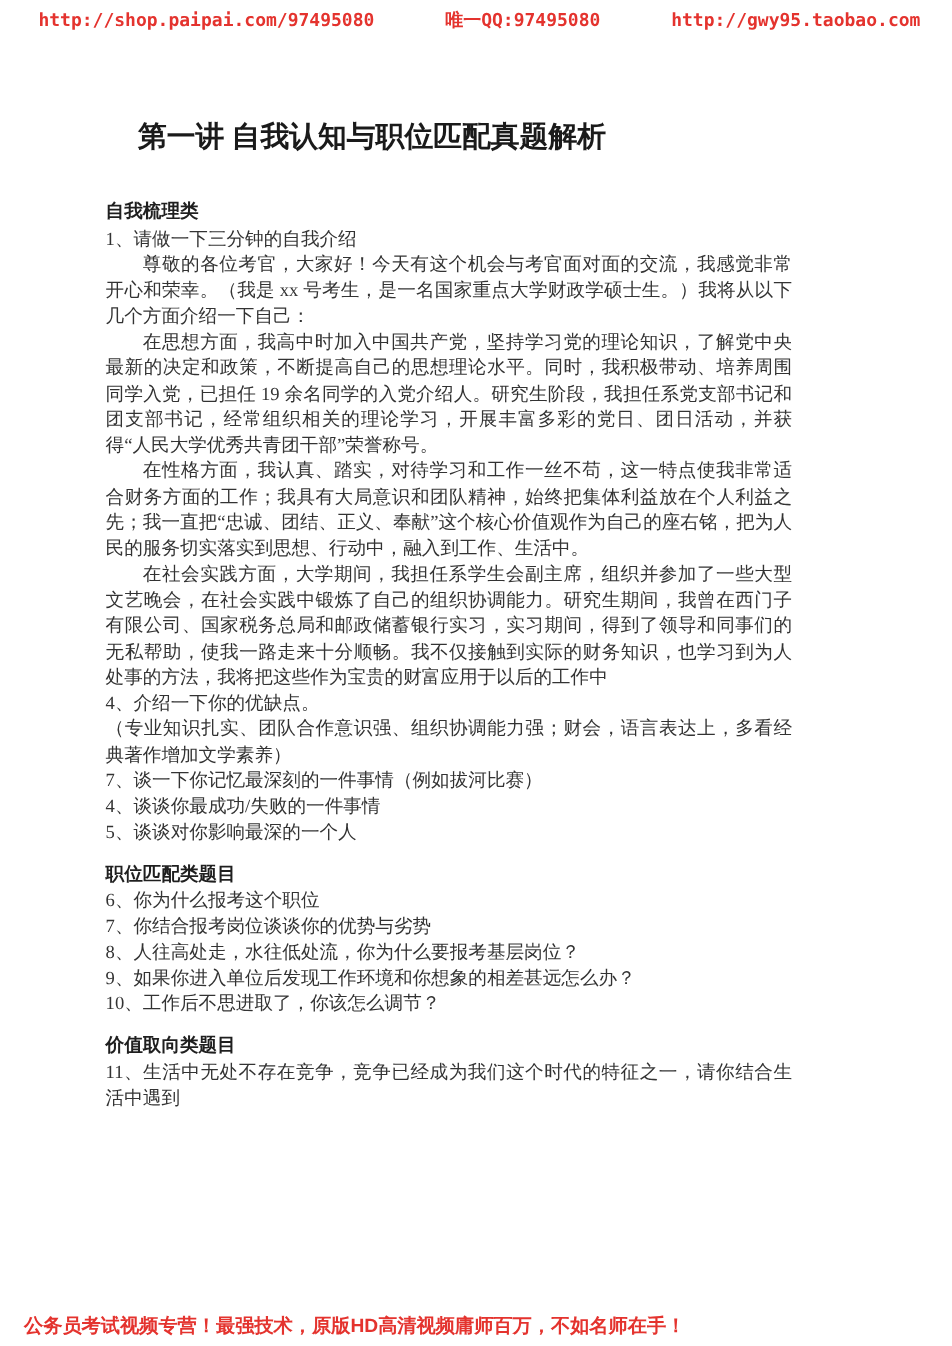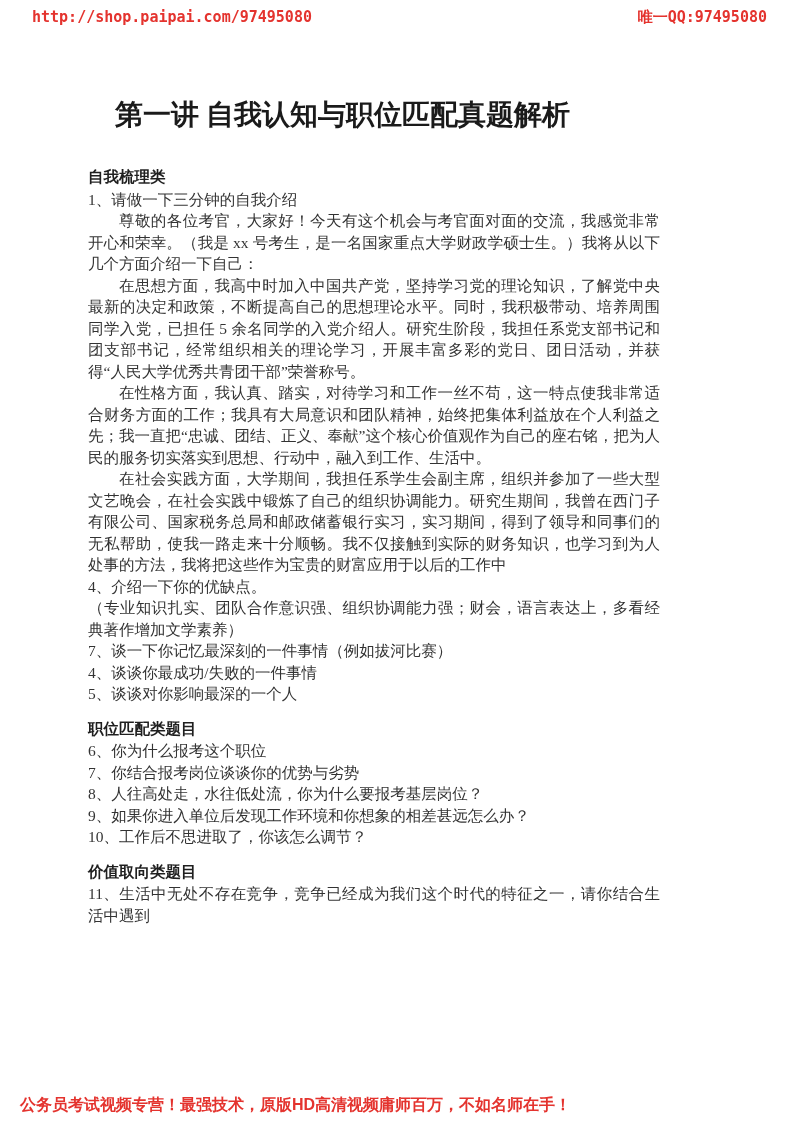--- a/index.html
+++ b/index.html
@@ -17,21 +17,21 @@
     align-items:flex-start;
     padding:8px 26px 0 32px;
     font-family:"DejaVu Sans Mono","Liberation Mono",monospace;
     font-size:15px;
     font-weight:bold;
     color:#e4332e;
     white-space:nowrap;
   }
   .title{
     margin:70px 0 0 115px;
-    font-size:28px;
+    font-size:24px;
     line-height:36px;
     font-weight:bold;
     color:#1a1a1a;
     font-family:"Liberation Serif","DejaVu Serif",serif;
   }
   .content{
     width:572px;
     margin:33px 0 0 88px;
     font-size:15.5px;
     line-height:21.5px;
@@ -61,30 +61,31 @@
   }
 </style>
 </head>
 <body>
 
 <div class="page">
 
   <div class="header">
     <span>http://shop.paipai.com/97495080</span>
     <span>唯一QQ:97495080</span>
+    <span>http://gwy95.taobao.com</span>
   </div>
 
   <h1 class="title">第一讲 自我认知与职位匹配真题解析</h1>
 
   <div class="content">
 
     <h2 class="sec-heading">自我梳理类</h2>
     <p class="item">1、请做一下三分钟的自我介绍</p>
     <p class="para">尊敬的各位考官，大家好！今天有这个机会与考官面对面的交流，我感觉非常开心和荣幸。（我是 xx 号考生，是一名国家重点大学财政学硕士生。）我将从以下几个方面介绍一下自己：</p>
-    <p class="para">在思想方面，我高中时加入中国共产党，坚持学习党的理论知识，了解党中央最新的决定和政策，不断提高自己的思想理论水平。同时，我积极带动、培养周围同学入党，已担任 5 余名同学的入党介绍人。研究生阶段，我担任系党支部书记和团支部书记，经常组织相关的理论学习，开展丰富多彩的党日、团日活动，并获得“人民大学优秀共青团干部”荣誉称号。</p>
+    <p class="para">在思想方面，我高中时加入中国共产党，坚持学习党的理论知识，了解党中央最新的决定和政策，不断提高自己的思想理论水平。同时，我积极带动、培养周围同学入党，已担任 19 余名同学的入党介绍人。研究生阶段，我担任系党支部书记和团支部书记，经常组织相关的理论学习，开展丰富多彩的党日、团日活动，并获得“人民大学优秀共青团干部”荣誉称号。</p>
     <p class="para">在性格方面，我认真、踏实，对待学习和工作一丝不苟，这一特点使我非常适合财务方面的工作；我具有大局意识和团队精神，始终把集体利益放在个人利益之先；我一直把“忠诚、团结、正义、奉献”这个核心价值观作为自己的座右铭，把为人民的服务切实落实到思想、行动中，融入到工作、生活中。</p>
     <p class="para">在社会实践方面，大学期间，我担任系学生会副主席，组织并参加了一些大型文艺晚会，在社会实践中锻炼了自己的组织协调能力。研究生期间，我曾在西门子有限公司、国家税务总局和邮政储蓄银行实习，实习期间，得到了领导和同事们的无私帮助，使我一路走来十分顺畅。我不仅接触到实际的财务知识，也学习到为人处事的方法，我将把这些作为宝贵的财富应用于以后的工作中</p>
     <p class="item">4、介绍一下你的优缺点。</p>
     <p class="item">（专业知识扎实、团队合作意识强、组织协调能力强；财会，语言表达上，多看经典著作增加文学素养）</p>
     <p class="item">7、谈一下你记忆最深刻的一件事情（例如拔河比赛）</p>
     <p class="item">4、谈谈你最成功/失败的一件事情</p>
     <p class="item">5、谈谈对你影响最深的一个人</p>
 
     <h2 class="sec-heading sec-gap">职位匹配类题目</h2>
     <p class="item">6、你为什么报考这个职位</p>

